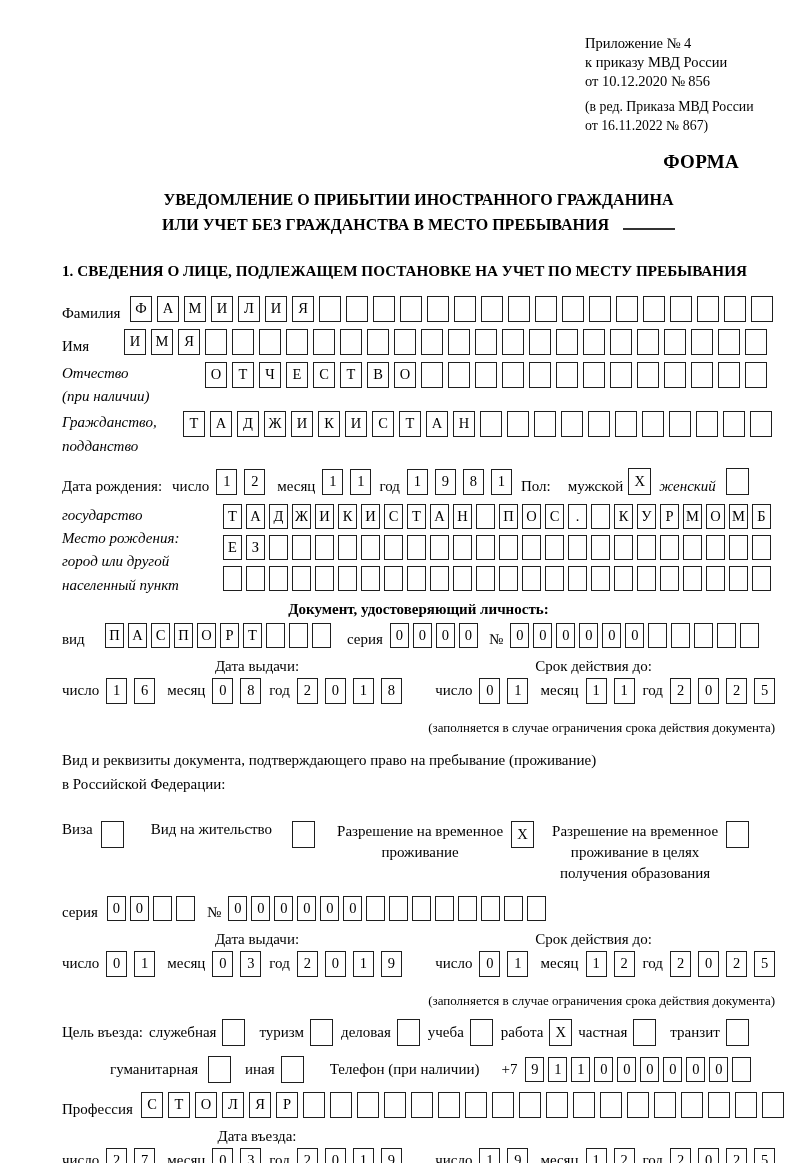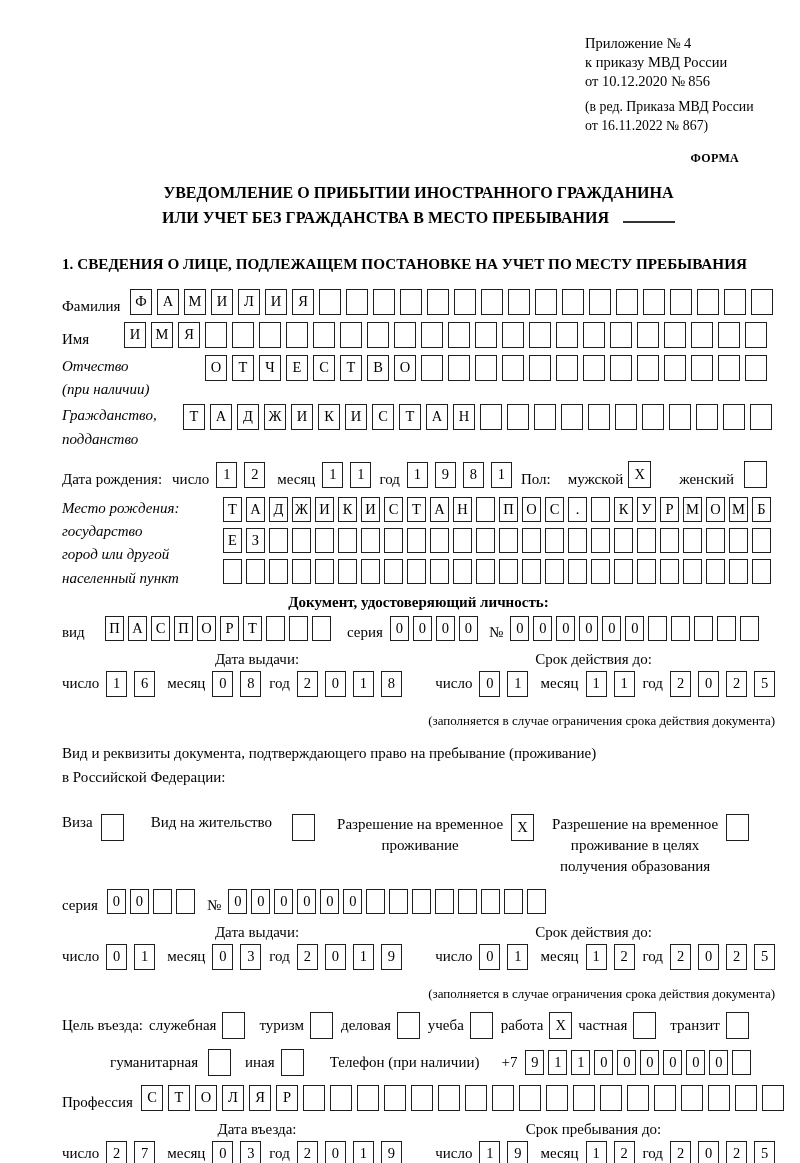--- a/index.html
+++ b/index.html
@@ -6,21 +6,21 @@
   body{
     width:800px;height:1163px;
     font-family:"Liberation Serif","DejaVu Serif",serif;
     color:#000;font-size:15px;overflow:hidden;
   }
   .page{padding:34px 25px 0 62px;box-sizing:border-box;width:800px;}
 
   
   .appendix{width:190px;margin-left:auto;margin-right:0;line-height:1.32;font-size:14.5px;}
   .appendix .amend{margin-top:7px;font-size:13.8px;}
-  .forma{text-align:right;padding-right:36px;font-weight:bold;font-size:12px;margin-top:16px;letter-spacing:.3px;}
+  .forma{text-align:right;padding-right:36px;font-weight:bold;font-size:19px;margin-top:16px;letter-spacing:.3px;}
 
   
   .title{text-align:center;font-weight:bold;font-size:16px;margin-top:14px;line-height:1.6;}
   .title-line{display:inline-block;width:52px;border-bottom:2.2px solid #333;margin-left:14px;vertical-align:baseline;height:14px;}
   .sec-heading{font-weight:bold;font-size:15.2px;margin-top:24px;}
 
   
   .frow{display:flex;align-items:flex-end;margin-top:7px;}
   .frow.top{align-items:flex-start;}
   .flabel{flex:0 0 auto;}
@@ -234,30 +234,30 @@
         <span class="cell">1</span>
         <span class="cell">9</span>
         <span class="cell">8</span>
         <span class="cell">1</span>
       </span>
     <span class="dlbl" style="margin-left:9px;margin-right:0;">Пол:</span>
     <span class="dlbl" style="margin-left:17px;margin-right:5px;">мужской</span>
     <span class="cells cb">
         <span class="cell">X</span>
       </span>
-    <span class="dlbl" style="margin-left:28px;margin-right:10px;">женский</span>
+    <span class="dlbl" style="margin-left:8px;margin-right:10px;font-style:italic;">женский</span>
     <span class="cells cb">
         <span class="cell"></span>
       </span>
   </div>
 
   <div class="frow top" style="margin-top:9px;">
     <span class="flabel w-bp lstack">
+      <div>государство</div>
       <div>Место рождения:</div>
-      <div>государство</div>
       <div>город или другой</div>
       <div>населенный пункт</div>
     </span>
     <span class="cellstack">
       <span class="cells sm">
           <span class="cell">Т</span>
           <span class="cell">А</span>
           <span class="cell">Д</span>
           <span class="cell">Ж</span>
           <span class="cell">И</span>
@@ -615,21 +615,20 @@
         <span class="cell"></span>
         <span class="cell"></span>
         <span class="cell"></span>
         <span class="cell"></span>
         <span class="cell"></span>
       </span>
   </div>
 
   <div class="date-heads">
     <span class="dh-left">Дата въезда:</span>
-    <span class="dh-right">Срок пребывания до:</span>
   </div>
   <div class="date-row">
     <span class="dg-left">
       <span class="dlbl">число</span>
       <span class="cells date">
           <span class="cell">2</span>
           <span class="cell">7</span>
         </span>
       <span class="dlbl">месяц</span>
       <span class="cells date">

